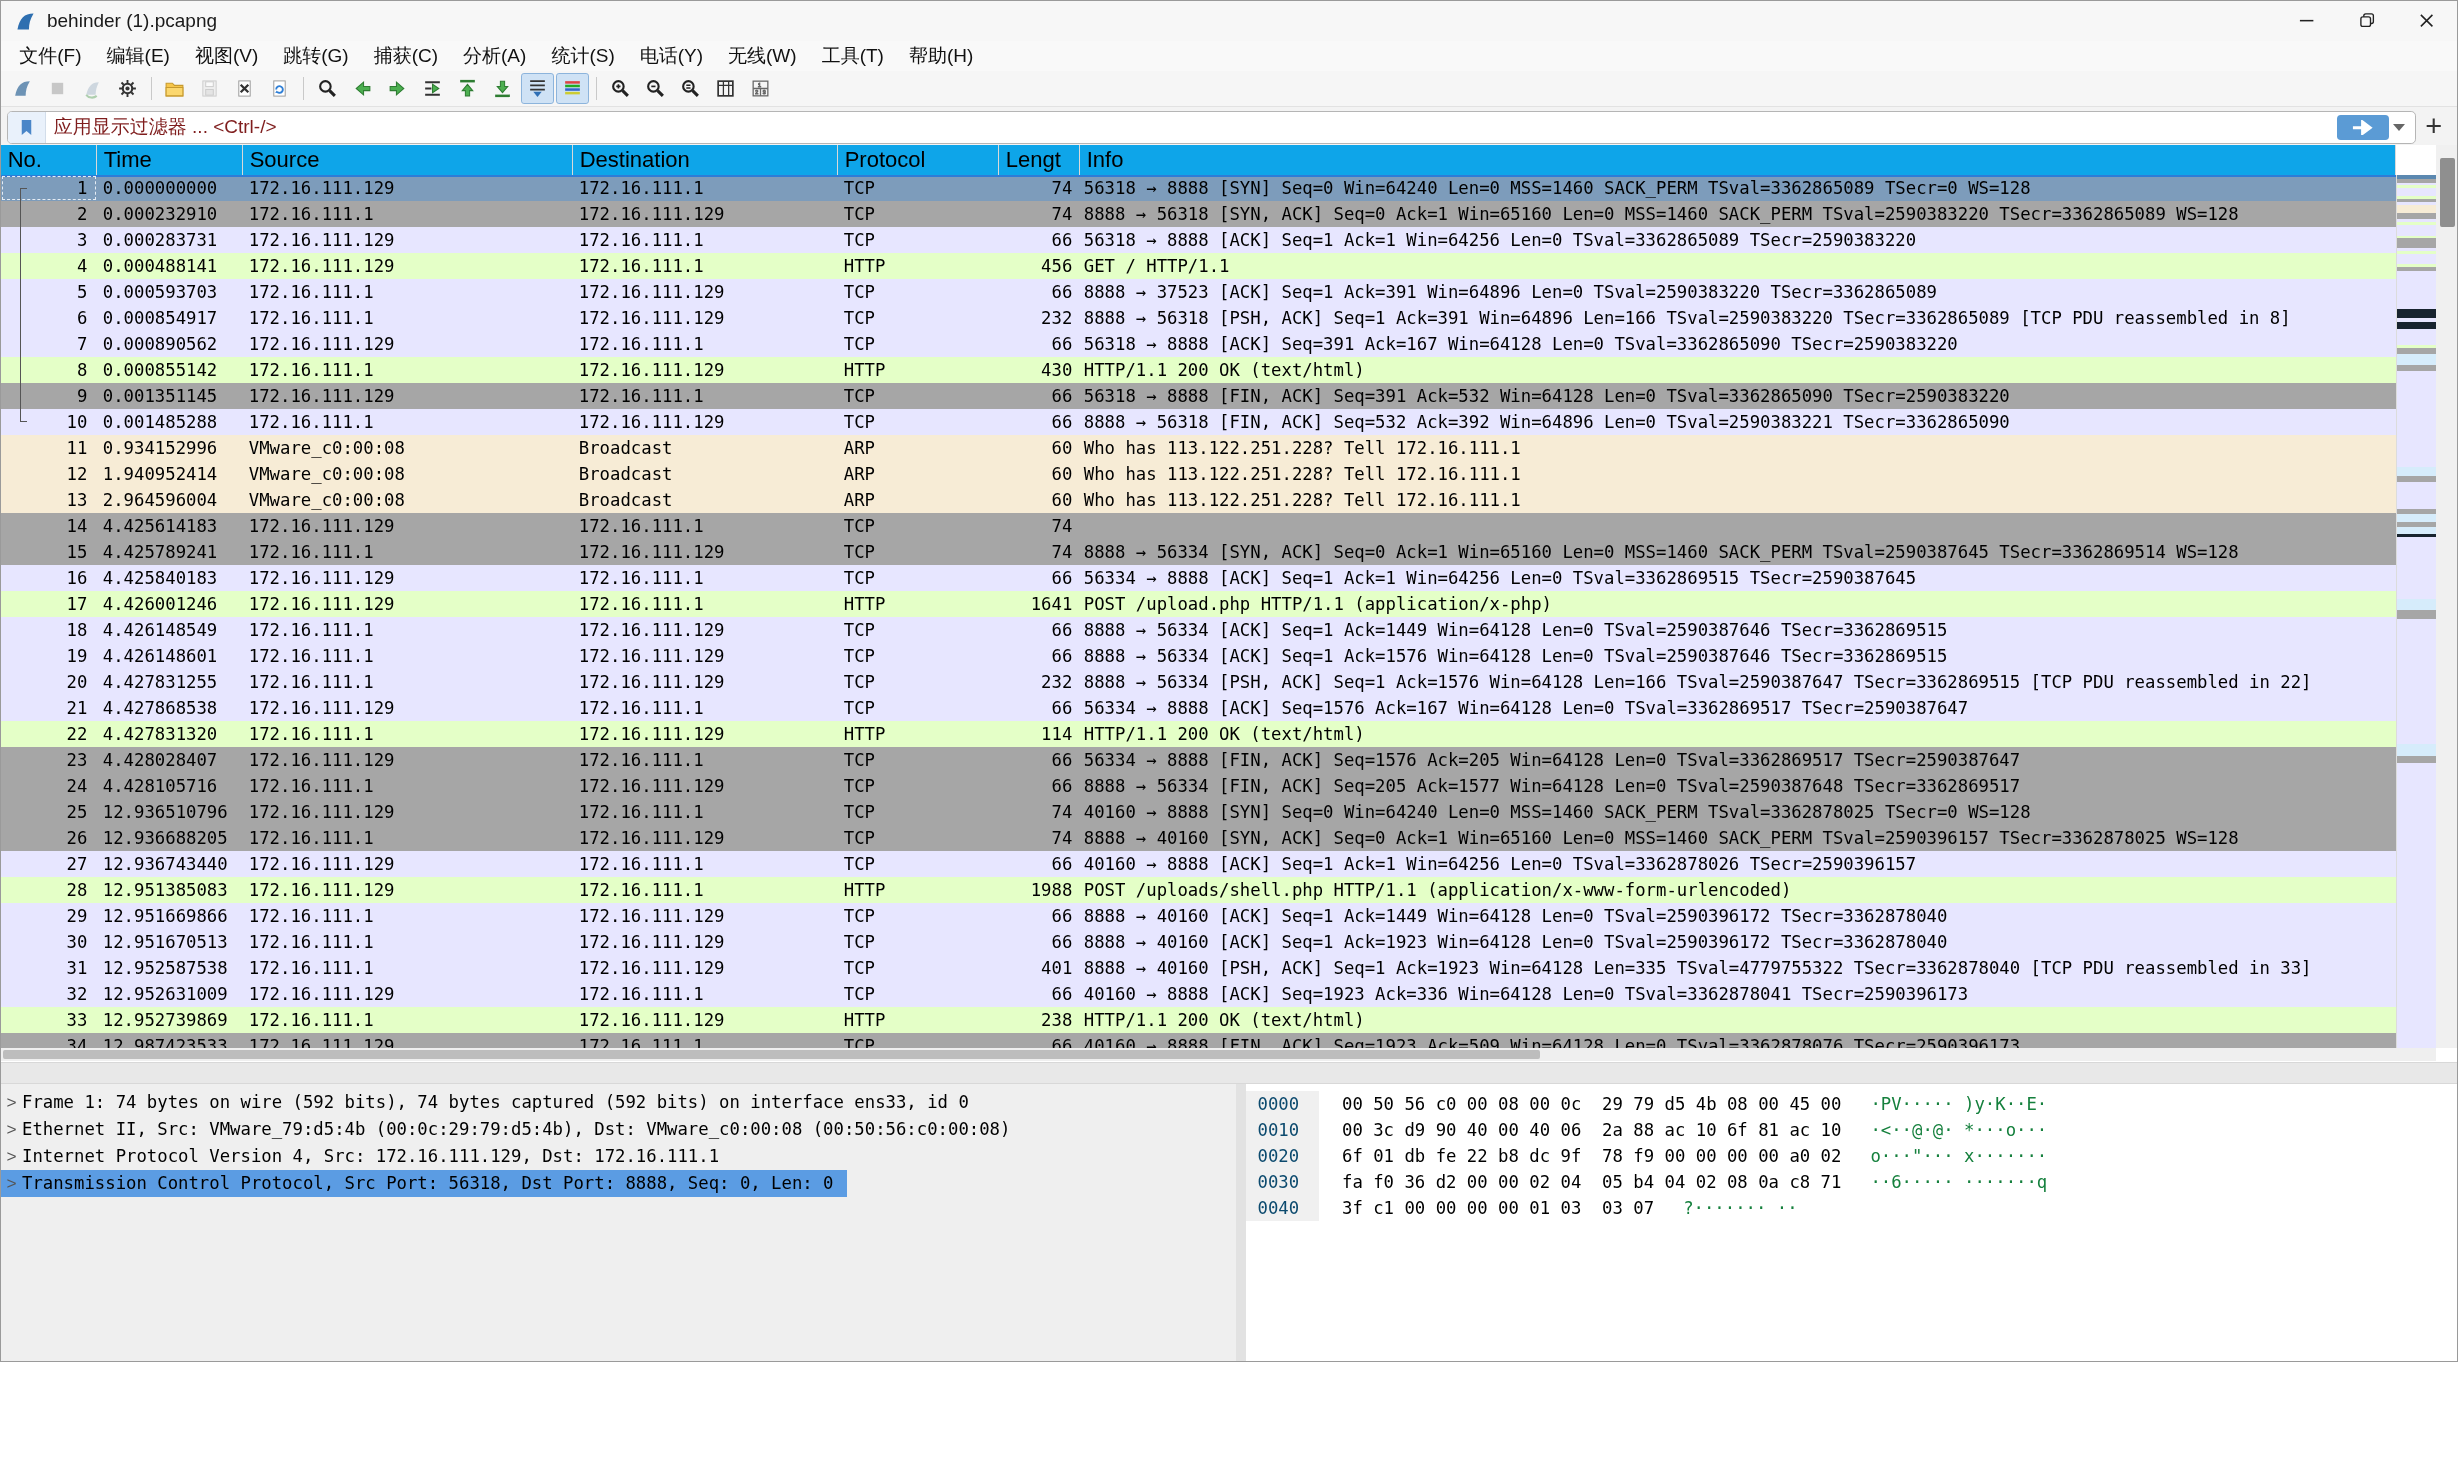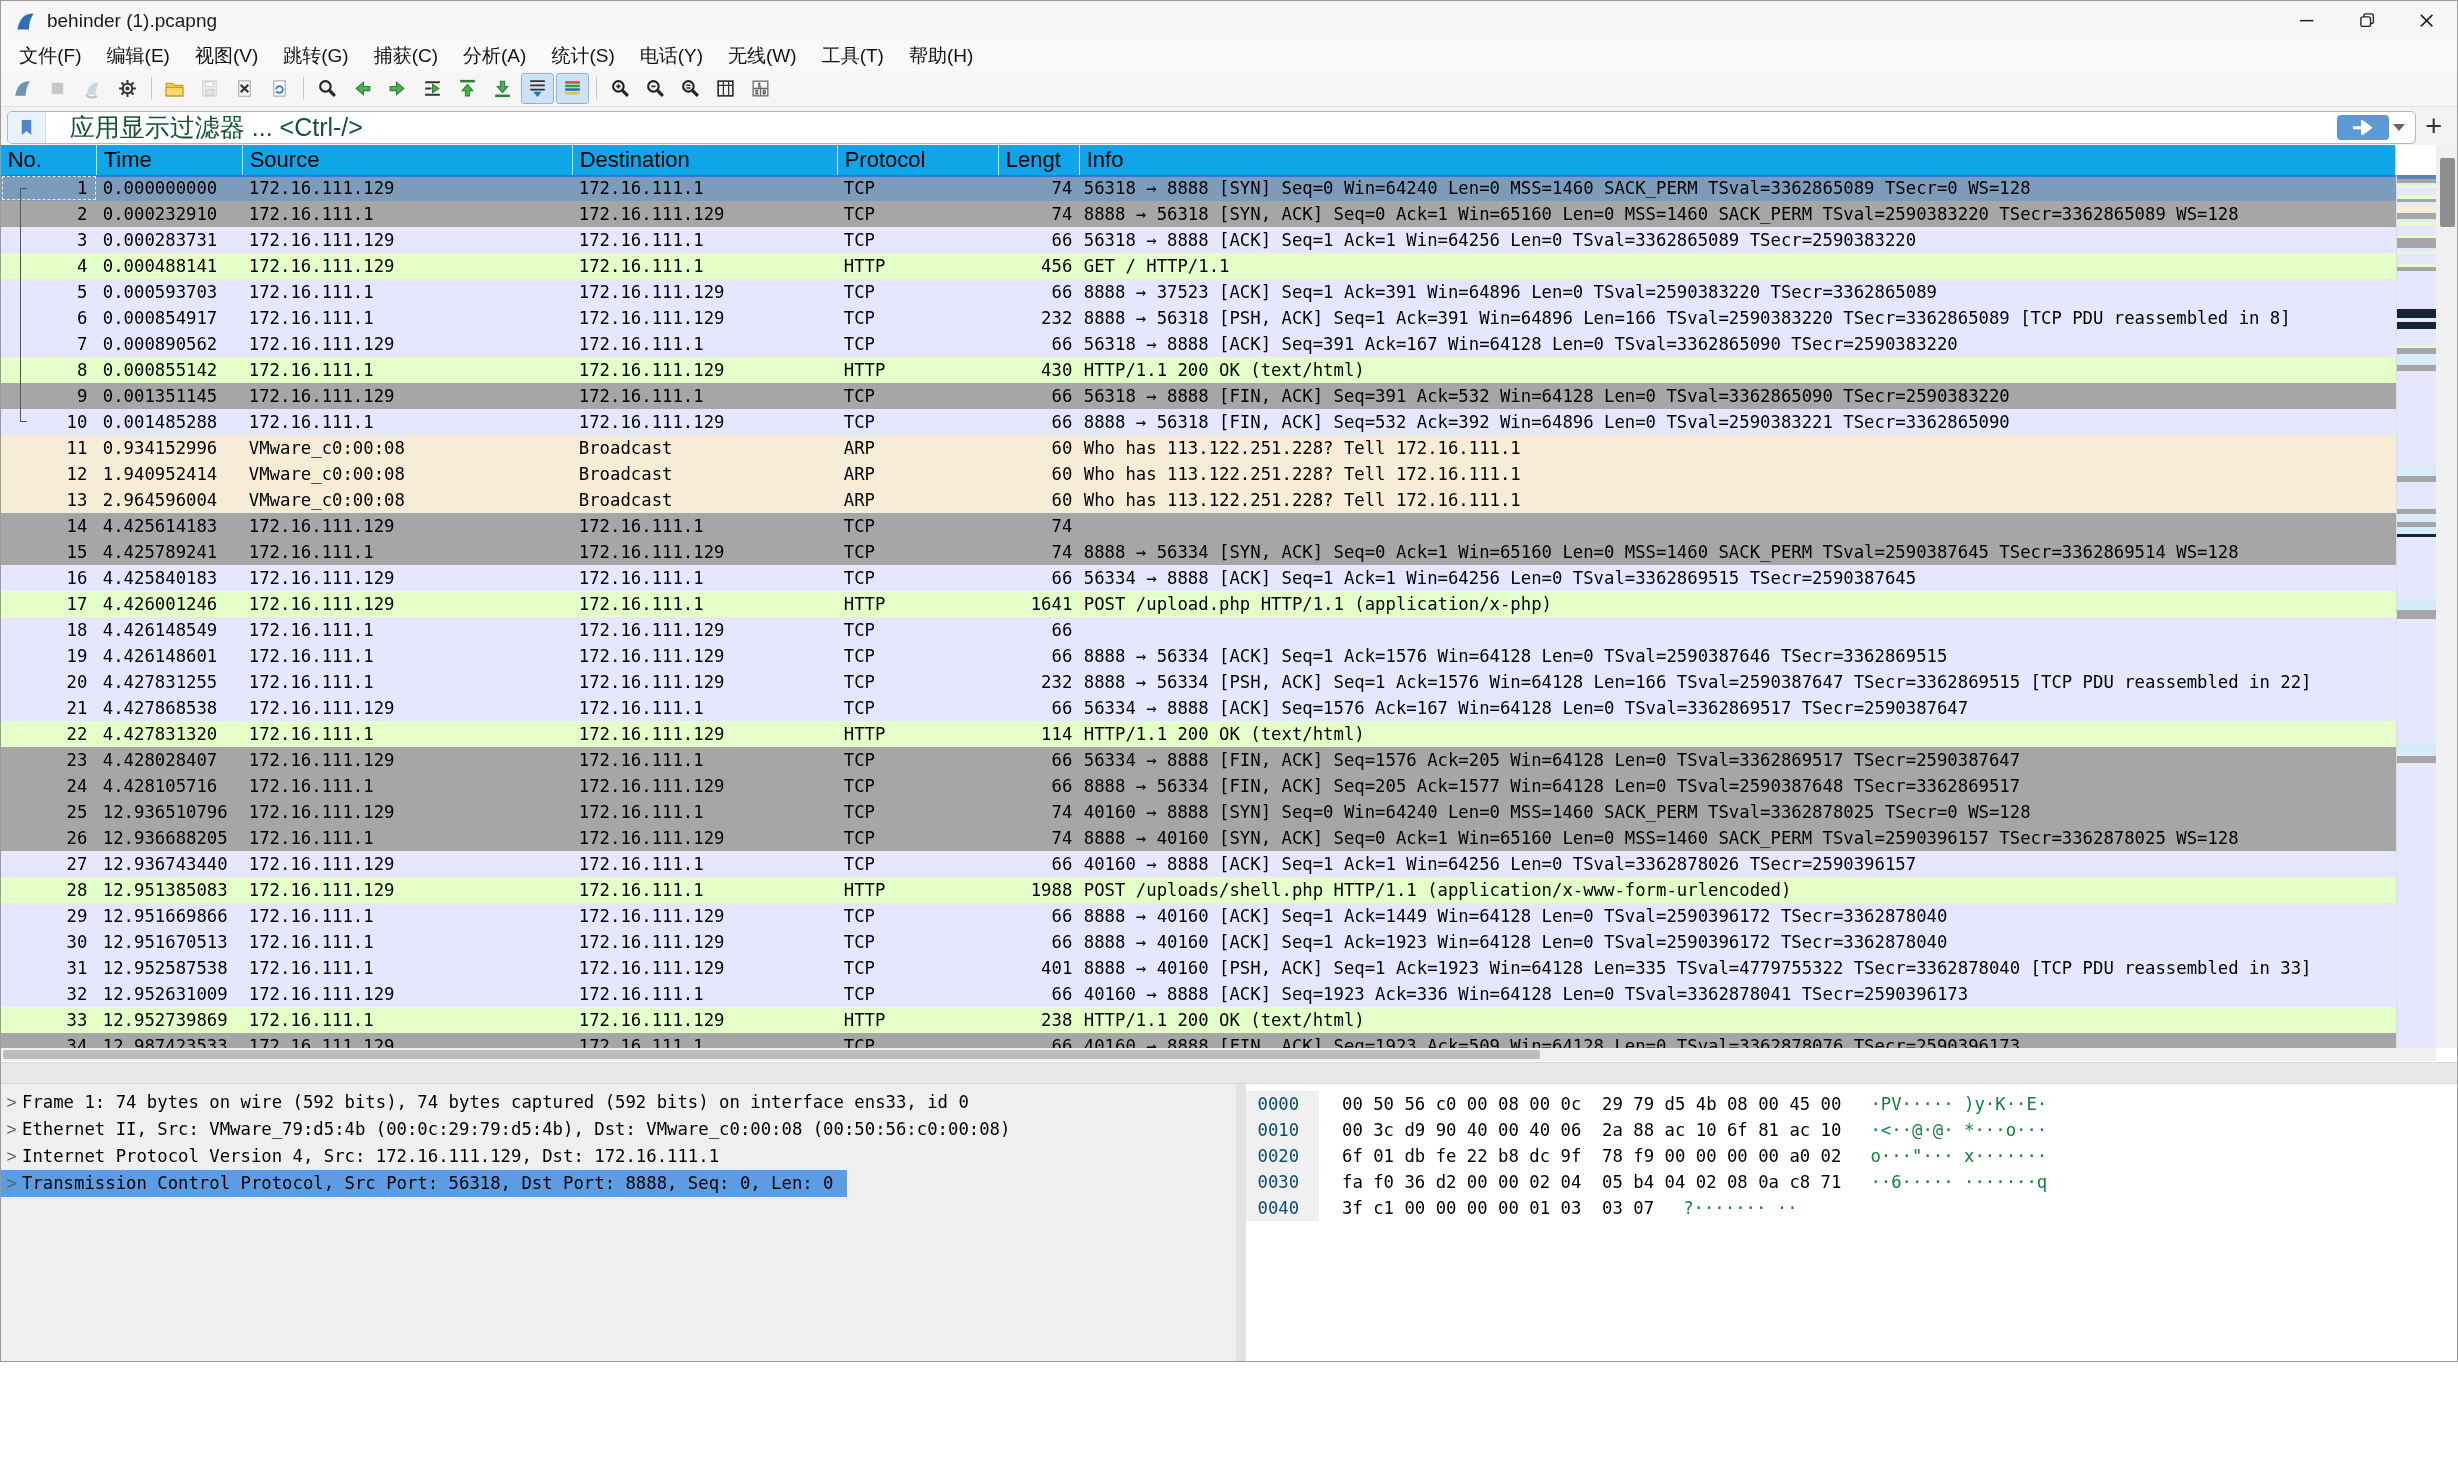--- a/index.html
+++ b/index.html
@@ -16,21 +16,21 @@
   
   .toolbar{position:absolute;left:0;top:70px;width:100%;height:36px;background:#f6f6f6;display:flex;align-items:center;padding-left:3.8px;box-sizing:border-box;border-bottom:1px solid #e2e2e2;}
   .tb{width:31px;height:29px;display:flex;align-items:center;justify-content:center;margin:0 1px;border:1px solid transparent;border-radius:2.9px;}
   .tb.pressed{background:#cfe2f5;border-color:#8cb4dc;}
   .tb.disabled{opacity:.45;}
   .tbsep{width:1px;height:23px;background:#c9c9c9;margin:0 5.8px;}
   
   .filterbar{position:absolute;left:0;top:106px;width:100%;height:38px;background:#f3f3f3;}
   .filterbox{position:absolute;left:5.8px;top:3.8px;width:2407px;height:31px;background:#fff;border:1px solid #b5b5b5;border-radius:4.8px;display:flex;align-items:center;overflow:hidden;}
   .bkm{width:37px;height:100%;background:#e9f1fb;border-right:1px solid #d2ddea;display:flex;align-items:center;justify-content:center;}
-  .fplaceholder{margin-left:24px;font-size:25px;color:#14532d;flex:1;}
+  .fplaceholder{margin-left:8px;font-size:19px;color:#7f1d1d;flex:1;}
   .applybtn{width:52px;height:25px;background:#5b9bd5;border-radius:3.8px;display:flex;align-items:center;justify-content:center;margin-right:3.8px;}
   .caret{width:0;height:0;border-left:6.7px solid transparent;border-right:6.7px solid transparent;border-top:7.7px solid #666;margin-right:9.6px;}
   .plusbtn{position:absolute;right:7.7px;top:3.8px;width:31px;height:31px;display:flex;align-items:center;justify-content:center;font-size:29px;color:#333;}
   
   .lheader{position:absolute;left:0;top:144px;width:2395px;height:30px;background:#0ea5e9;border-bottom:1px solid #c9c9c9;display:grid;grid-template-columns:96px 146px 330px 265px 161px 81px 1fr;font-size:22px;}
   .hcell{display:flex;align-items:center;padding-left:6.7px;border-right:1px solid #d9d9d9;white-space:nowrap;overflow:hidden;}
   .rows{position:absolute;left:0;top:174px;width:2395px;height:873px;overflow:hidden;background:#fff;}
   .prow{display:grid;grid-template-columns:96px 146px 330px 265px 161px 81px 1fr;height:26px;line-height:26px;font-family:"DejaVu Sans Mono","Liberation Mono",monospace;font-size:17.3px;white-space:nowrap;}
   .pc{overflow:hidden;}
   .pc-no{text-align:right;padding-right:9.6px;}
@@ -444,20 +444,21 @@
         <div class="pc pc-length">1641</div>
         <div class="pc pc-info">POST /upload.php HTTP/1.1  (application/x-php)</div>
       </div>
       <div class="prow bg-tcp">
         <div class="pc pc-no">18</div>
         <div class="pc pc-time">4.426148549</div>
         <div class="pc pc-source">172.16.111.1</div>
         <div class="pc pc-destination">172.16.111.129</div>
         <div class="pc pc-protocol">TCP</div>
         <div class="pc pc-length">66</div>
+        <div class="pc pc-info">8888 → 56334 [ACK] Seq=1 Ack=1449 Win=64128 Len=0 TSval=2590387646 TSecr=3362869515</div>
       </div>
       <div class="prow bg-tcp">
         <div class="pc pc-no">19</div>
         <div class="pc pc-time">4.426148601</div>
         <div class="pc pc-source">172.16.111.1</div>
         <div class="pc pc-destination">172.16.111.129</div>
         <div class="pc pc-protocol">TCP</div>
         <div class="pc pc-length">66</div>
         <div class="pc pc-info">8888 → 56334 [ACK] Seq=1 Ack=1576 Win=64128 Len=0 TSval=2590387646 TSecr=3362869515</div>
       </div>

